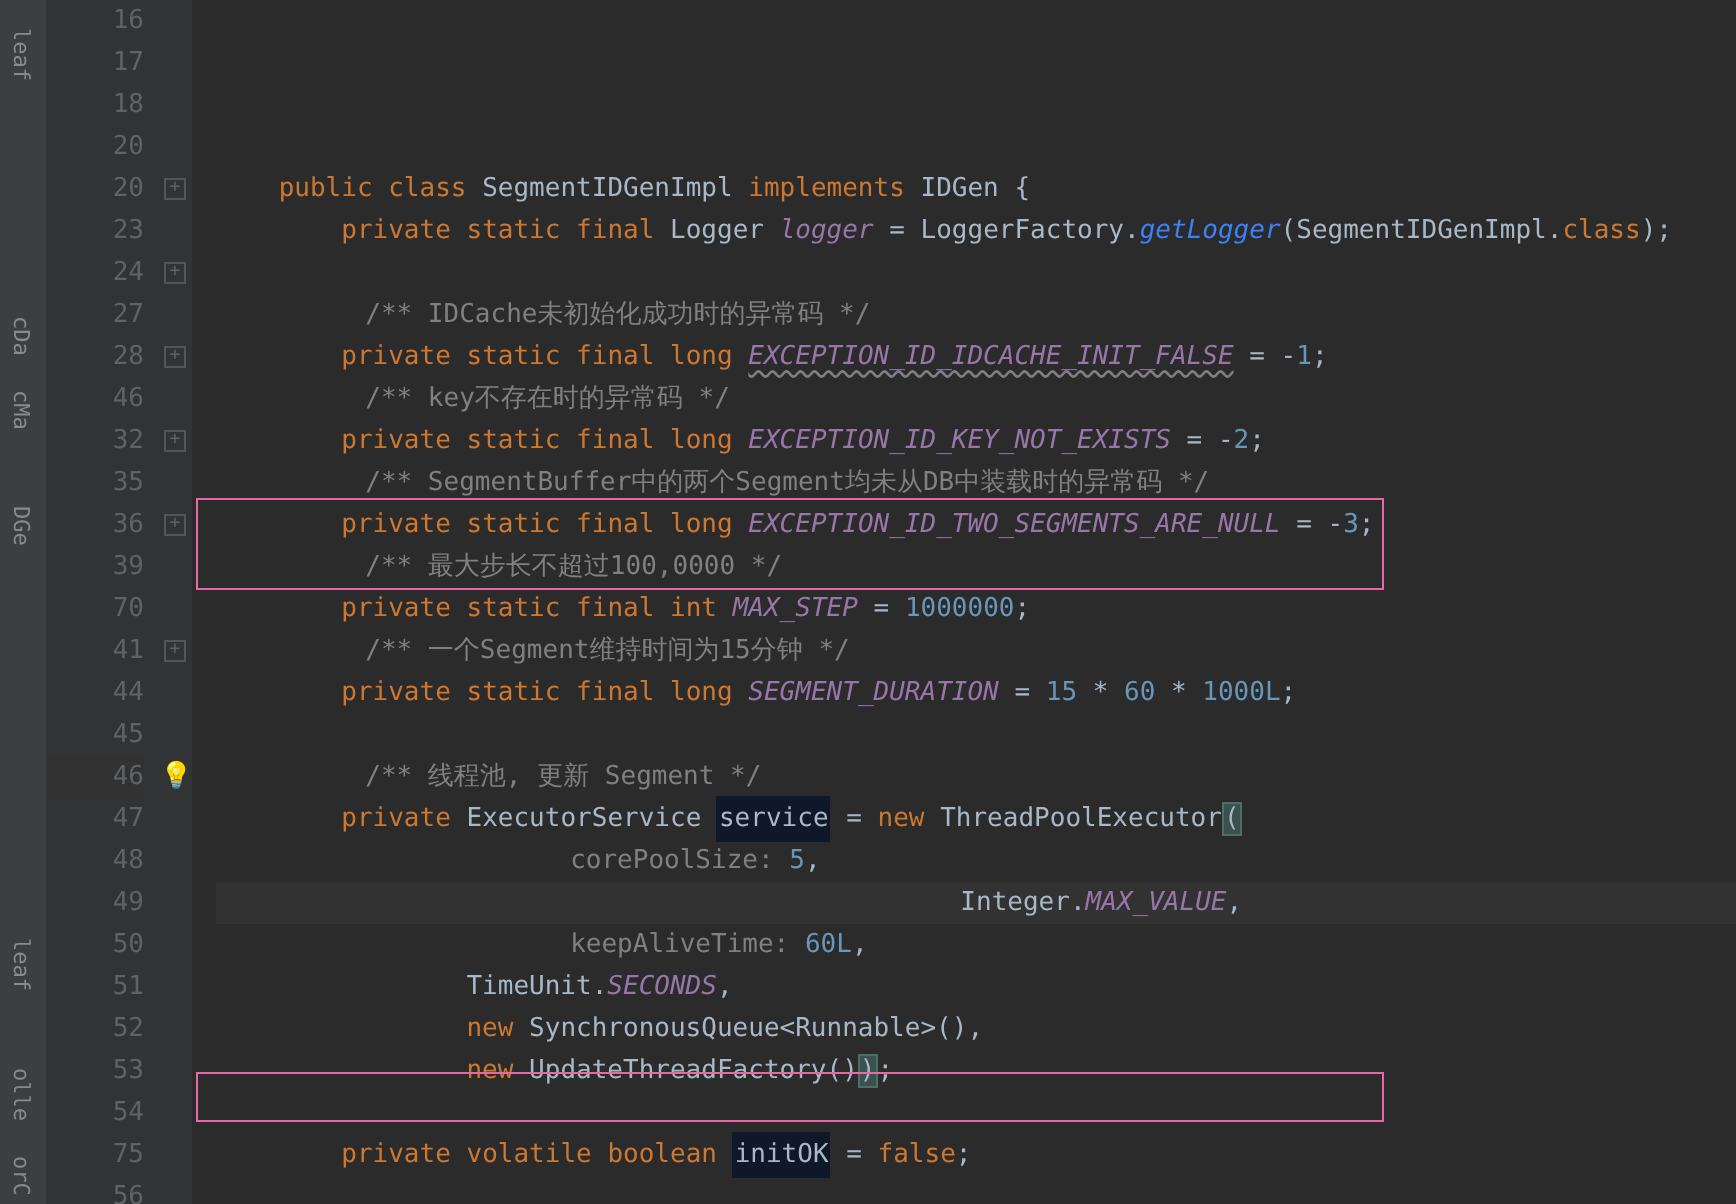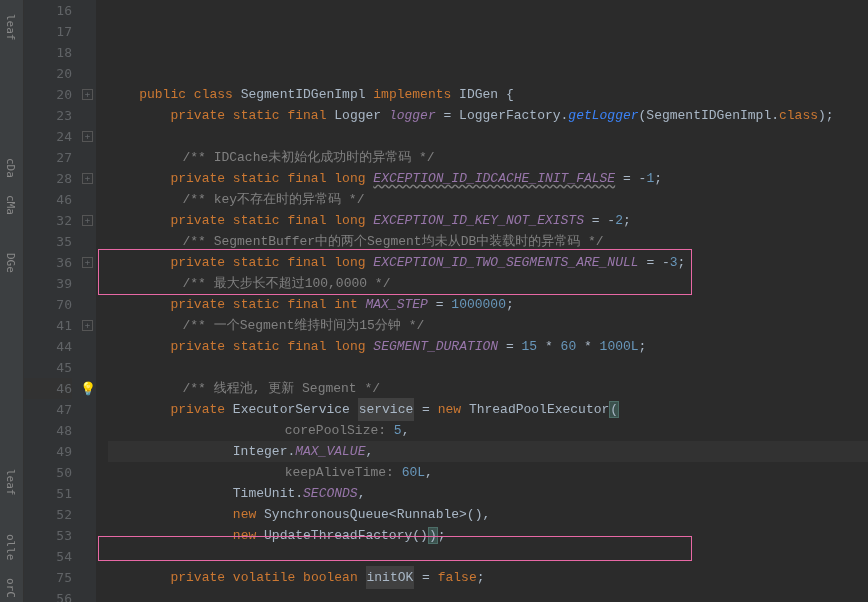--- a/index.html
+++ b/index.html
@@ -60,33 +60,32 @@
     left: 0px;
     color: #f2c55c;
     font-size: 13px;
   }
   .code {
     flex: 1;
     background: #2b2b2b;
     padding-left: 12px;
     position: relative;
     white-space: pre;
-    font-family: Liberation Mono, monospace;
   }
   .code-line { height: 21px; }
-  .current-line { background: #323232; }
+  .current-line { background: #323232; text-align: center; }
   .caret-line-gutter { background: #323232; }
   
   .kw { color: #cc7832; }
   .num { color: #6897bb; }
   .cmt { color: #808080; margin-left: 12px; }
   .const { color: #9876aa; font-style: italic; }
   .param { color: #808080; margin-left: 44px; }
   .method-italic { font-style: italic; color: #3b82f6; }
-  .hl-box { background: #404040; color: #a9b7c6; padding: 4px 1px; }
+  .hl-box { background: #0f172a; color: #a9b7c6; padding: 4px 1px; }
   .paren-hl { background: #3b514d; border: 1px solid #4d6e68; }
   .warn-under { text-decoration: underline wavy #808080; text-underline-offset: 2px; }
   .pink-rect {
     position: absolute;
     border: 1px solid #e868a5;
     pointer-events: none;
   }
 </style>
 </head>
 <body>

